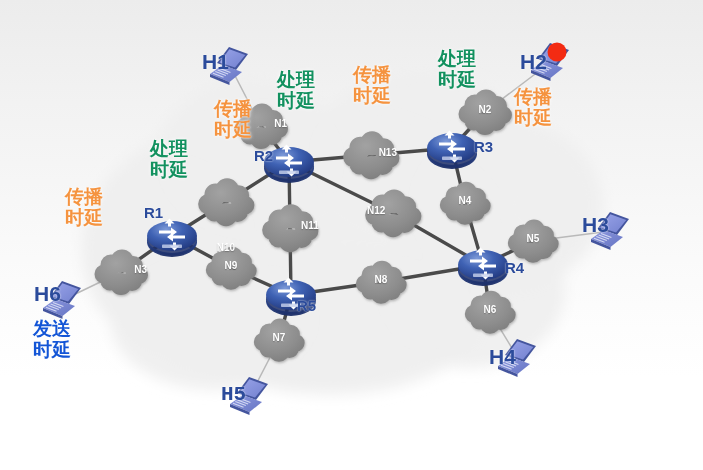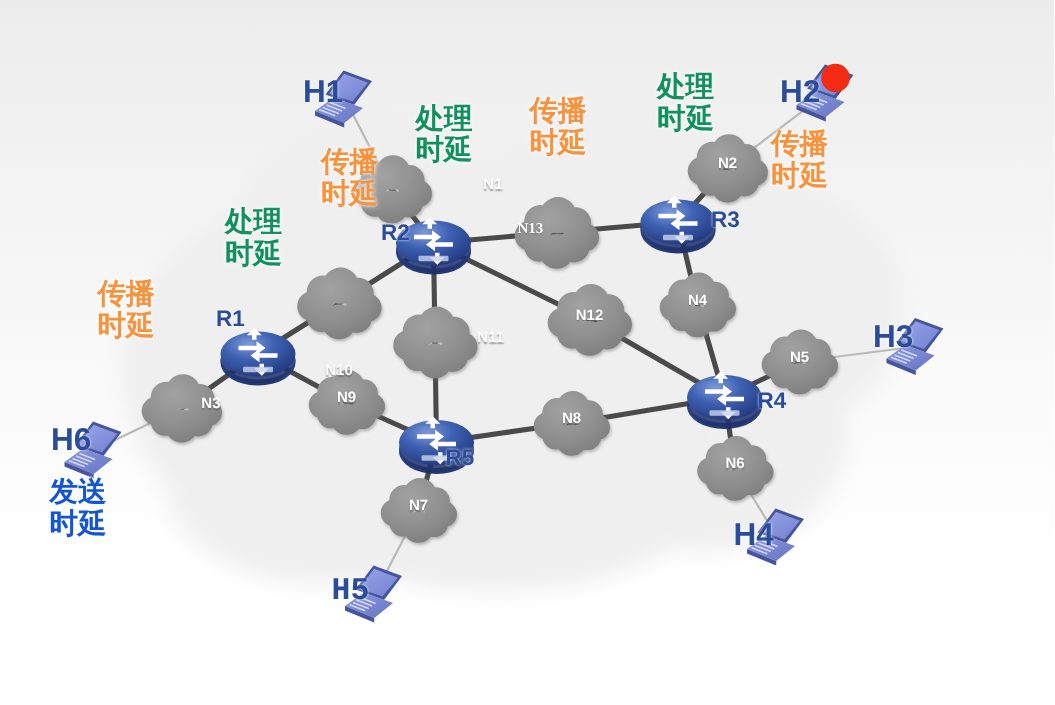--- a/index.html
+++ b/index.html
@@ -299,33 +299,33 @@
       <div class="delay-label" style="left: 274px; top: 69px; color: rgb(18, 145, 95); width: 44px;">处理
 时延</div>
       <div class="delay-label" style="left: 350px; top: 64px; color: rgb(245, 147, 63); width: 44px;">传播
 时延</div>
       <div class="delay-label" style="left: 435px; top: 48px; color: rgb(18, 145, 95); width: 44px;">处理
 时延</div>
       <div class="delay-label" style="left: 511px; top: 86px; color: rgb(245, 147, 63); width: 44px;">传播
 时延</div>
       <div class="delay-label" style="left: 30px; top: 318px; color: rgb(19, 85, 214); width: 44px;">发送
 时延</div>
-      <div class="node-label cloud-name" style="left: 235px; top: 118px; width: 52px; text-align: right; margin-left: 48px;">N1</div>
+      <div class="node-label cloud-name" style="left: 235px; top: 118px; width: 52px; text-align: right;">N1</div>
       <div class="node-label cloud-name" style="left: 459px; top: 104px; width: 52px; text-align: center;">N2</div>
       <div class="node-label cloud-name" style="left: 95px; top: 264px; width: 52px; text-align: right;">N3</div>
       <div class="node-label cloud-name" style="left: 439px; top: 195px; width: 52px; text-align: center;">N4</div>
       <div class="node-label cloud-name" style="left: 507px; top: 233px; width: 52px; text-align: center;">N5</div>
       <div class="node-label cloud-name" style="left: 464px; top: 304px; width: 52px; text-align: center;">N6</div>
       <div class="node-label cloud-name" style="left: 253px; top: 332px; width: 52px; text-align: center;">N7</div>
       <div class="node-label cloud-name" style="left: 355px; top: 274px; width: 52px; text-align: center;">N8</div>
       <div class="node-label cloud-name" style="left: 205px; top: 260px; width: 52px; text-align: center;">N9</div>
       <div class="node-label cloud-name" style="left: 200px; top: 194px; width: 52px; text-align: center; margin-top: 48px;">N10</div>
-      <div class="node-label cloud-name" style="left: 264px; top: 220px; width: 52px; text-align: right; padding-left: 20px;">N11</div>
-      <div class="node-label cloud-name" style="left: 367px; top: 205px; width: 52px; text-align: center;">N12</div>
-      <div class="node-label cloud-name" style="left: 345px; top: 147px; width: 52px; text-align: left; font-family: Liberation Serif, serif;">N13</div>
+      <div class="node-label cloud-name" style="left: 264px; top: 220px; width: 52px; text-align: center; padding-left: 20px;">N11</div>
+      <div class="node-label cloud-name" style="left: 367px; top: 205px; width: 52px; ">N12</div>
+      <div class="node-label cloud-name" style="left: 345px; top: 147px; width: 52px; text-align: right;">N13</div>
       <div class="node-label router-name" style="left: 144px; top: 204px;">R1</div>
       <div class="node-label router-name" style="left: 254px; top: 147px;">R2</div>
       <div class="node-label router-name" style="left: 474px; top: 138px;">R3</div>
       <div class="node-label router-name" style="left: 505px; top: 259px;">R4</div>
       <div class="node-label router-name" style="left: 297px; top: 297px;">R5</div>
       <div class="node-label host-name" style="left: 202px; top: 50px;">H1</div>
       <div class="node-label host-name" style="left: 520px; top: 50px;">H2</div>
       <div class="node-label host-name" style="left: 582px; top: 213px;">H3</div>
       <div class="node-label host-name" style="left: 489px; top: 345px;">H4</div>
       <div class="node-label host-name" style="left: 221px; top: 383px; font-family: Liberation Mono, monospace;">H5</div>

